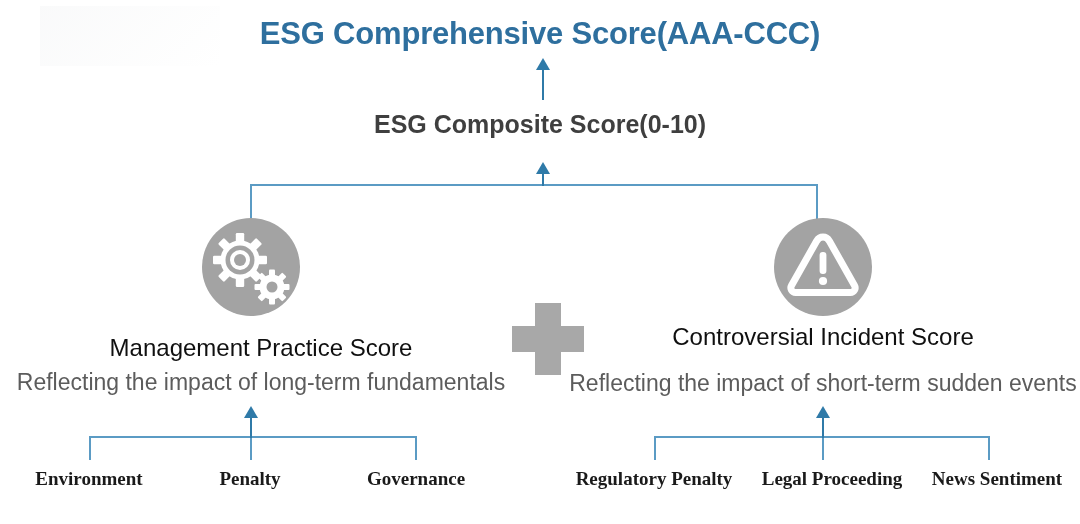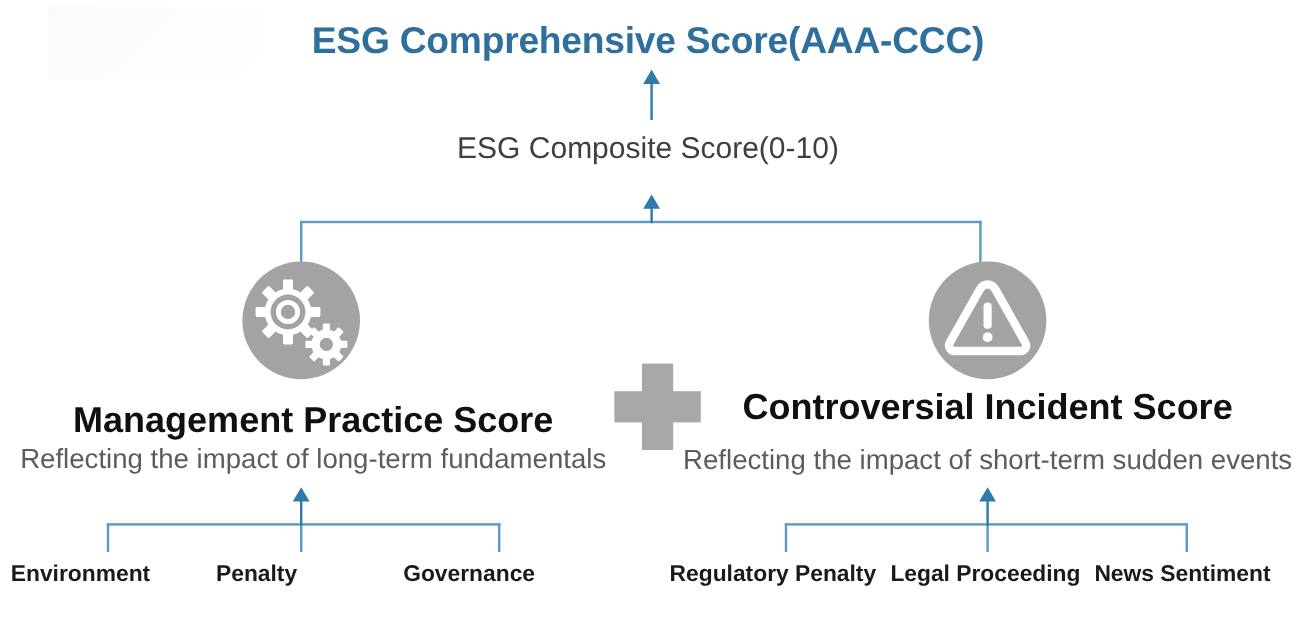--- a/index.html
+++ b/index.html
@@ -26,46 +26,48 @@
     font-size: 31px;
     font-weight: bold;
     color: #2e6f9e;
     letter-spacing: -0.2px;
     white-space: nowrap;
   }
   .composite {
     left: 0; right: 0; top: 110px;
     text-align: center;
     font-size: 25px;
+    font-weight: bold;
+    color: #3f3f3f;
+    white-space: nowrap;
+  }
+
+  .branch-title {
+    font-size: 24px;
     font-weight: normal;
-    color: #3f3f3f;
-    white-space: nowrap;
-  }
-
-  .branch-title {
-    font-size: 30px;
-    font-weight: bold;
     color: #101010;
     text-align: center;
     white-space: nowrap;
   }
   .branch-sub {
     font-size: 23px;
     font-weight: normal;
     color: #5c5c5c;
     text-align: center;
     white-space: nowrap;
   }
 
   .leaf {
     font-size: 19px;
     font-weight: bold;
     color: #1a1a1a;
+    text-align: center;
     white-space: nowrap;
     top: 468px;
+    font-family: Liberation Serif, serif;
   }
 
   
   .hline { background: #5b9bc4; height: 2px; }
   .vline { background: #5b9bc4; width: 2px; }
   .vline-dark { background: #2f7aa8; width: 2px; }
   .arrowhead {
     width: 0; height: 0;
     border-left: 7px solid transparent;
     border-right: 7px solid transparent;

